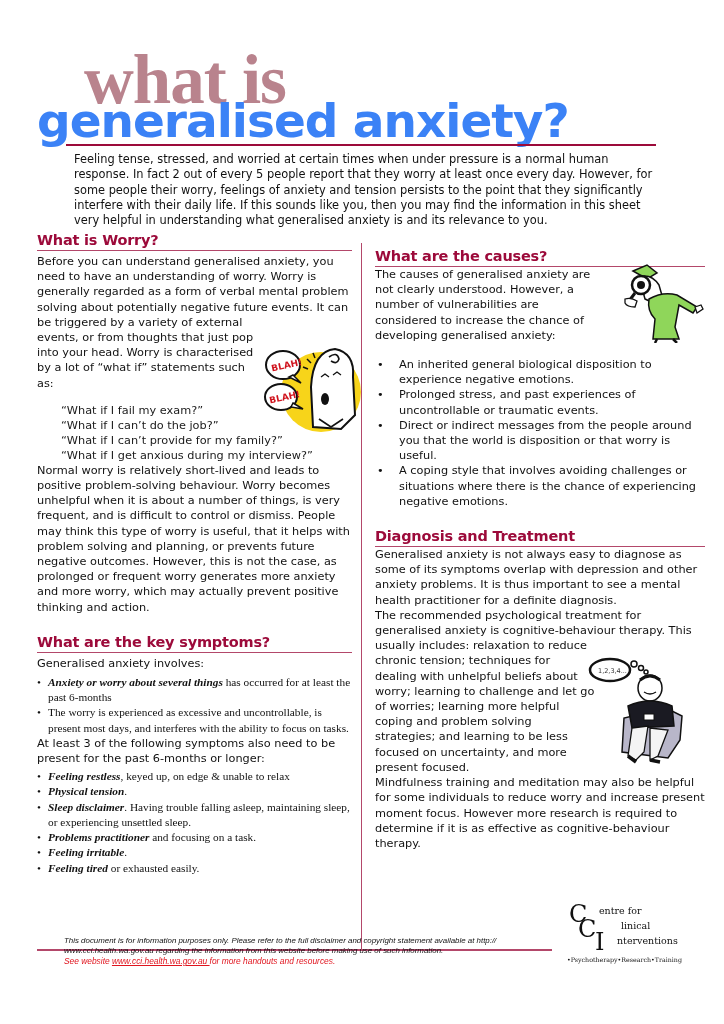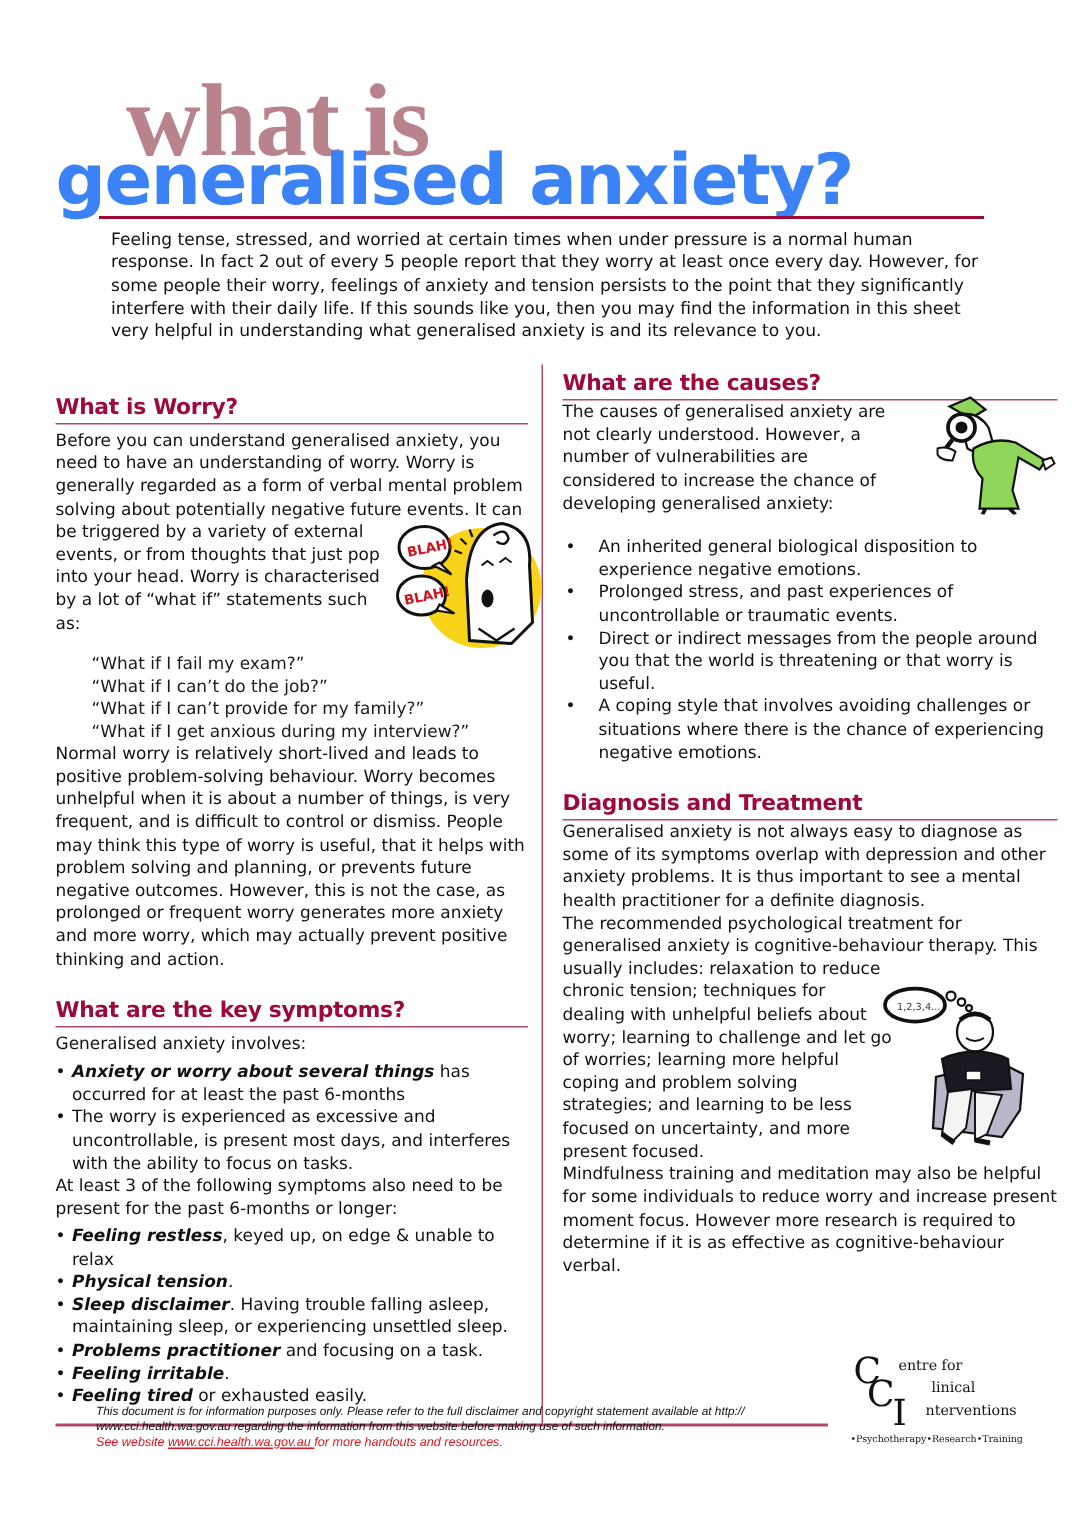--- a/index.html
+++ b/index.html
@@ -17,35 +17,35 @@
       font-size: 47px; line-height: 46px; color: #3b82f6; letter-spacing: -1px;
     }
     .title-underline {
       position: absolute; left: 66px; top: 144px; width: 590px; height: 2px; background: #9c0a3a;
     }
     .intro {
       position: absolute; left: 74px; top: 152px; width: 580px;
       font-size: 11.4px; line-height: 15.3px; color: #111;
     }
 
-    .col-left { position: absolute; left: 37px; top: 264px; width: 315px; }
+    .col-left { position: absolute; left: 37px; top: 232px; width: 315px; }
     .col-right { position: absolute; left: 375px; top: 248px; width: 330px; }
     .col-divider { position: absolute; left: 361px; top: 243px; width: 1px; height: 706px; background: #b3476a; }
 
     .sec-head {
       font-family: "DejaVu Sans", sans-serif; font-weight: bold; font-size: 14.5px;
       color: #9c0a3a; line-height: 17px; border-bottom: 1.5px solid #b3476a; padding-bottom: 1px;
       letter-spacing: -0.2px;
     }
     p, li { font-size: 11.3px; line-height: 15.2px; color: #111; }
     .mt { }
     .quotes { margin-left: 24px; margin-top: 12px; }
     .quotes div { font-size: 11.3px; line-height: 15px; }
 
-    ul.dot { list-style: none; margin-top: 4px; }
+    ul.dot { list-style: none; margin-top: 4px; font-family: Liberation Serif, serif; }
     ul.dot li { position: relative; padding-left: 11px; }
     ul.dot li::before { content: "•"; position: absolute; left: 0; top: 0; }
     ul.wide { list-style: none; margin-top: 14px; }
     ul.wide li { position: relative; padding-left: 24px; }
     ul.wide li::before { content: "•"; position: absolute; left: 2px; top: 0; }
     .em { font-weight: bold; font-style: italic; }
 
     .wrap-narrow { width: 220px; }
     .wrap-causes { width: 220px; }
     .wrap-treat { width: 220px; }
@@ -123,31 +123,31 @@
   <path d="M44 22 l4 4 M40 30 l5 2 M50 16 l2 5" stroke="#111" stroke-width="1.5"></path>
 </svg>
 
 <div class="col-right">
   <section>
     <h2 class="sec-head">What are the causes?</h2>
     <p class="wrap-causes" style="margin-top:0">The causes of generalised anxiety are not clearly understood. However, a number of vulnerabilities are considered to increase the chance of developing generalised anxiety:</p>
     <ul class="wide">
       <li>An inherited general biological disposition to experience negative emotions.</li>
       <li>Prolonged stress, and past experiences of uncontrollable or traumatic events.</li>
-      <li>Direct or indirect messages from the people around you that the world is threatening or that worry is useful.</li>
+      <li>Direct or indirect messages from the people around you that the world is disposition or that worry is useful.</li>
       <li>A coping style that involves avoiding challenges or situations where there is the chance of experiencing negative emotions.</li>
     </ul>
   </section>
 
   <section style="margin-top:19px">
     <h2 class="sec-head">Diagnosis and Treatment</h2>
     <p>Generalised anxiety is not always easy to diagnose as some of its symptoms overlap with depression and other anxiety problems. It is thus important to see a mental health practitioner for a definite diagnosis.</p>
     <p class="mt">The recommended psychological treatment for generalised anxiety is cognitive-behaviour therapy. This</p>
     <p class="wrap-treat">usually includes: relaxation to reduce chronic tension; techniques for dealing with unhelpful beliefs about worry; learning to challenge and let go of worries; learning more helpful coping and problem solving strategies; and learning to be less focused on uncertainty, and more present focused.</p>
-    <p class="mt">Mindfulness training and meditation may also be helpful for some individuals to reduce worry and increase present moment focus. However more research is required to determine if it is as effective as cognitive-behaviour verbal.</p>
+    <p class="mt">Mindfulness training and meditation may also be helpful for some individuals to reduce worry and increase present moment focus. However more research is required to determine if it is as effective as cognitive-behaviour therapy.</p>
   </section>
 </div>
 
 <svg class="img-detective" viewBox="0 0 90 80">
   <path d="M16 8 L30 2 L40 10 L30 16 Z" fill="#8fd65a" stroke="#111" stroke-width="1.5"></path>
   <path d="M22 14 Q34 10 42 22 L46 36 Q38 42 28 36 Z" fill="#fff" stroke="#111" stroke-width="1.5"></path>
   <circle cx="24" cy="22" r="9" fill="#fff" stroke="#111" stroke-width="2.5"></circle>
   <circle cx="24" cy="22" r="4" fill="#111"></circle>
   <path d="M18 30 L12 38" stroke="#111" stroke-width="3"></path>
   <path d="M32 36 Q46 28 60 32 L80 44 L76 50 L62 42 L58 64 L62 76 L36 76 L38 56 Q30 48 32 36 Z" fill="#8fd65a" stroke="#111" stroke-width="1.5"></path>

